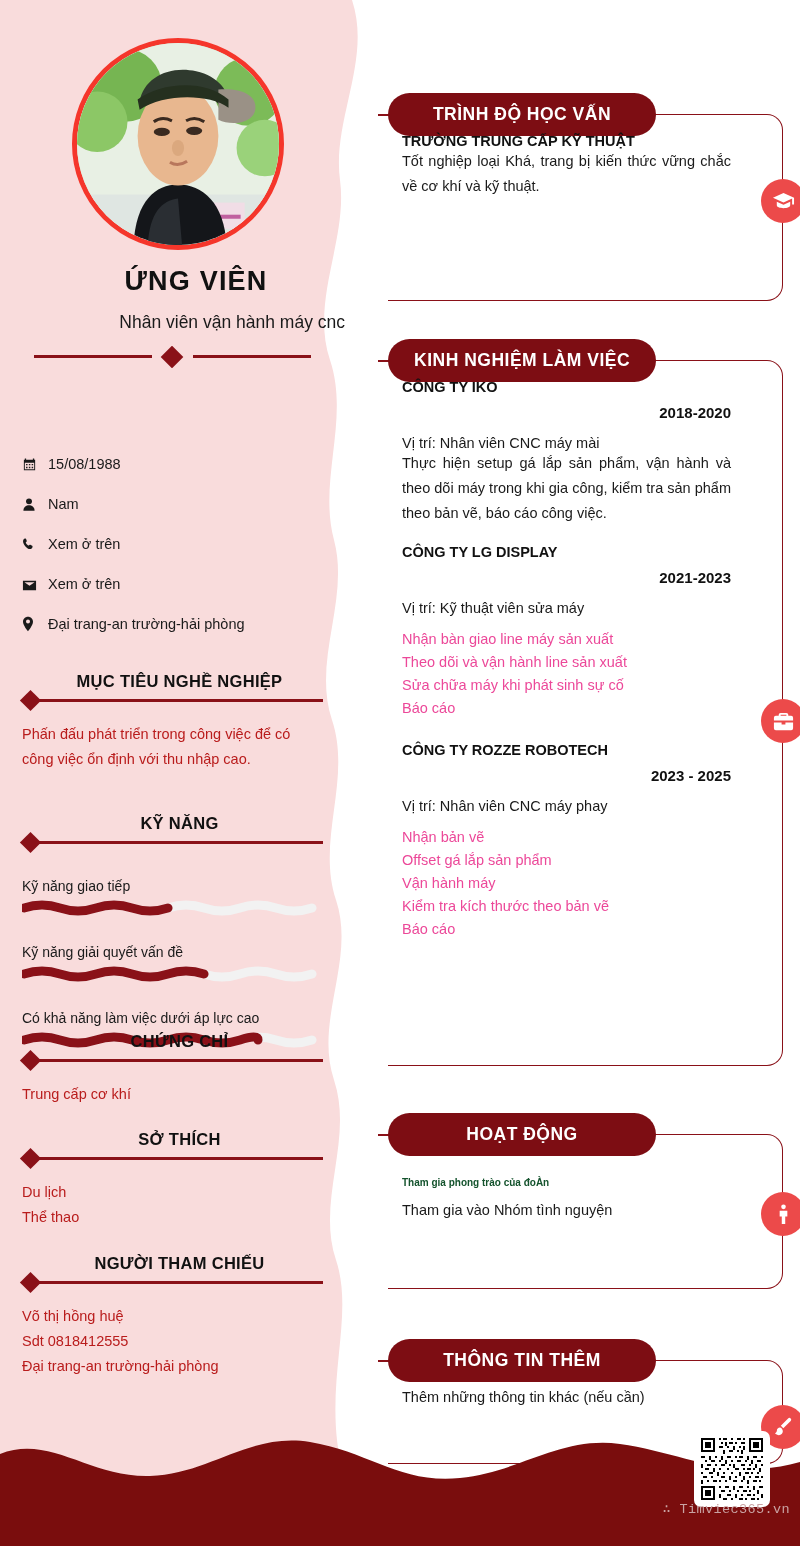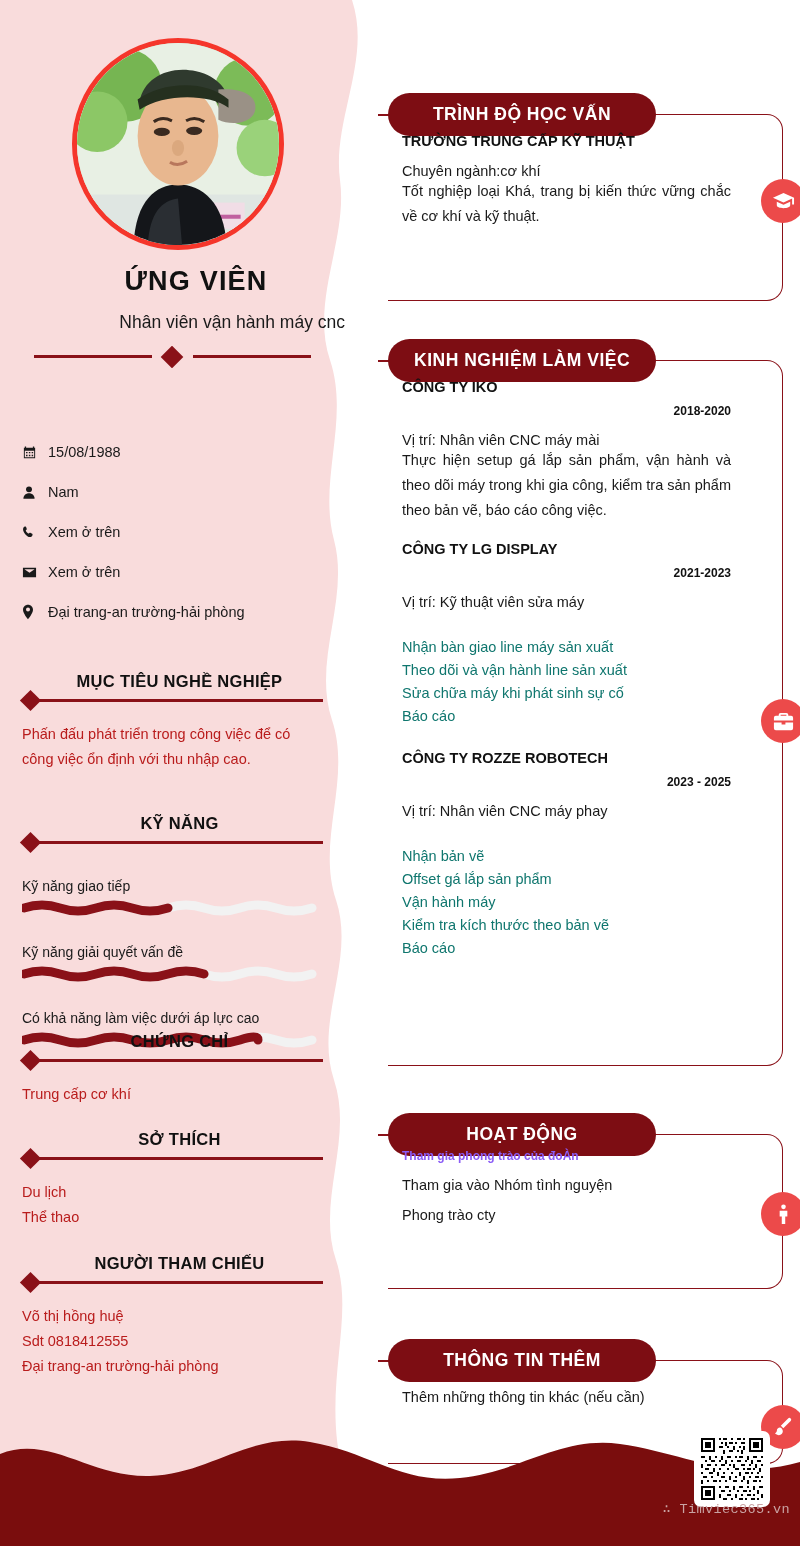--- a/index.html
+++ b/index.html
@@ -39,21 +39,21 @@
   .cand-role {
     position:absolute; top:312px; left:0; width:345px; text-align:right;
     font-size:17.5px; color:#1a1a1a;
   }
   .name-divider {
     position:absolute; top:346px; left:22px; width:301px; height:22px;
   }
 
   
   .contact-list { position:absolute; top:432px; left:22px; width:310px; }
-  .contact-row { display:flex; align-items:center; height:40px; }
+  .contact-row { display:flex; align-items:flex-end; height:40px; }
   .contact-ico {
     width:26px; flex:0 0 26px; display:flex; align-items:center; justify-content:flex-start;
     color:#1a1a1a;
   }
   .contact-txt { font-size:14.5px; color:#1a1a1a; }
 
   
   .lsec { position:absolute; left:22px; width:301px; }
   .lsec-title {
     font-size:16.5px; font-weight:bold; color:#111; text-align:center;
@@ -97,26 +97,26 @@
   .card-inner { position:relative; z-index:2; padding:36px 52px 20px 24px; }
 
   .badge {
     position:absolute; right:-22px; width:44px; height:44px; border-radius:50%;
     background:#ec4a4a; display:flex; align-items:center; justify-content:center;
     z-index:6;
   }
   .badge svg { width:23px; height:23px; fill:#fff; }
 
   .org { font-size:14.5px; font-weight:bold; color:#111; margin-top:4px; }
-  .years { font-size:12px; font-weight:bold; color:#111; text-align:right; margin-top:9px; }
+  .years { font-size:15px; font-weight:bold; color:#111; text-align:right; margin-top:9px; }
   .pos { font-size:14.5px; color:#1a1a1a; margin-top:14px; }
   .para { font-size:14.5px; color:#1a1a1a; line-height:25px; text-align:justify; }
-  .blines { font-size:14.5px; color:#0f766e; margin-top:26px; line-height:23px; }
+  .blines { font-size:14.5px; color:#ec4899; margin-top:12px; line-height:23px; }
   .blines div { }
-  .bold-line { font-size:12px; font-weight:bold; color:#8b5cf6; }
+  .bold-line { font-size:10px; font-weight:bold; color:#14532d;margin-top:28px; }
 
   
   #footer-wave { position:absolute; left:0; bottom:0; width:800px; height:120px; z-index:5; }
   #qr {
     position:absolute; left:694px; top:1431px; width:76px; height:76px;
     background:#fff; border-radius:7px; padding:5px; z-index:7;
   }
   #qr svg { display:block; }
   #site-credit {
     position:absolute; left:630px; top:1500px; width:160px; text-align:right;
@@ -310,21 +310,20 @@
     <div class="card-box"></div>
     <span class="card-stub-top" style="top:21px;"></span>
     <div class="chip">TRÌNH ĐỘ HỌC VẤN</div>
     <div class="badge" style="top:86px;">
       <svg viewBox="0 0 24 24">
           <path d="M12 3 1 8l11 5 9-4.1V15h2V8L12 3zM5 12.2V16c0 1.7 3.1 3 7 3s7-1.3 7-3v-3.8l-7 3.2-7-3.2z"></path>
         </svg>
     </div>
     <div class="card-inner">
       <div class="org">TRƯỜNG TRUNG CẤP KỸ THUẬT</div>
-      <div class="pos">Chuyên ngành:cơ khí</div>
       <div class="para">Tốt nghiệp loại Khá, trang bị kiến thức vững chắc về cơ khí và kỹ thuật.</div>
     </div>
   </div>
 
   <div class="card" style="top:339px; height:727px;">
     <div class="card-box"></div>
     <span class="card-stub-top" style="top:21px;"></span>
     <div class="chip">KINH NGHIỆM LÀM VIỆC</div>
     <div class="badge" style="top:360px;">
       <svg viewBox="0 0 24 24">
@@ -370,21 +369,20 @@
     <div class="chip">HOẠT ĐỘNG</div>
     <div class="badge" style="top:79px;">
       <svg viewBox="0 0 24 24">
           <circle cx="12" cy="4" r="2.4"></circle>
           <path d="M8 8h8v6h-2.2v8h-3.6v-8H8V8z"></path>
         </svg>
     </div>
     <div class="card-inner">
       <div class="bold-line">Tham gia phong trào của đoÀn</div>
       <div class="pos">Tham gia vào Nhóm tình nguyện</div>
-      <div class="pos">Phong trào cty</div>
     </div>
   </div>
 
   <div class="card" style="top:1339px; height:125px;">
     <div class="card-box"></div>
     <span class="card-stub-top" style="top:21px;"></span>
     <div class="chip">THÔNG TIN THÊM</div>
     <div class="badge" style="top:66px;">
       <svg viewBox="0 0 24 24">
           <path d="M19.5 2.6a1.9 1.9 0 0 0-2.7 0l-7.6 7.6 2.6 2.6 7.7-7.6a1.9 1.9 0 0 0 0-2.6zM8.2 12.1c-1.7 0-3.1 1.4-3.1 3.1 0 1.3-.6 2.2-2 2.9 1 1.2 2.6 1.9 4.2 1.9 2.2 0 4-1.8 4-4 0-1.7-1.4-3.9-3.1-3.9z"></path>

